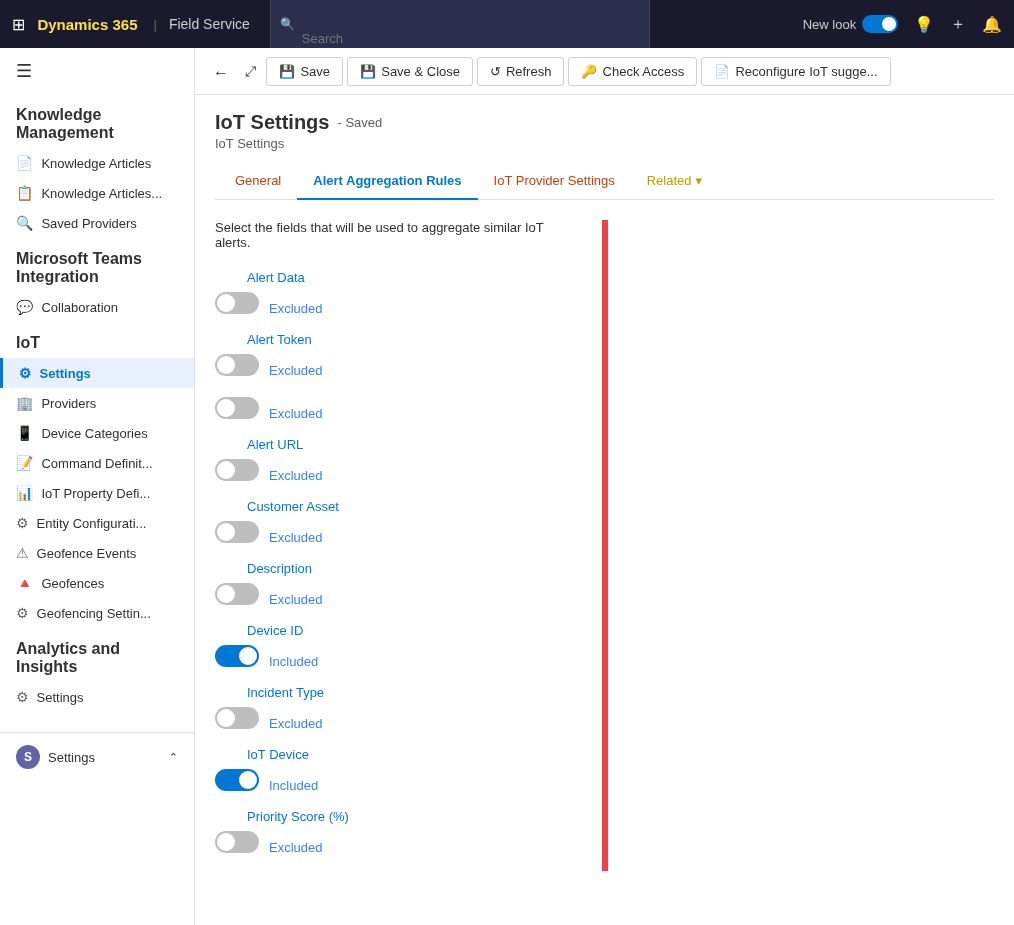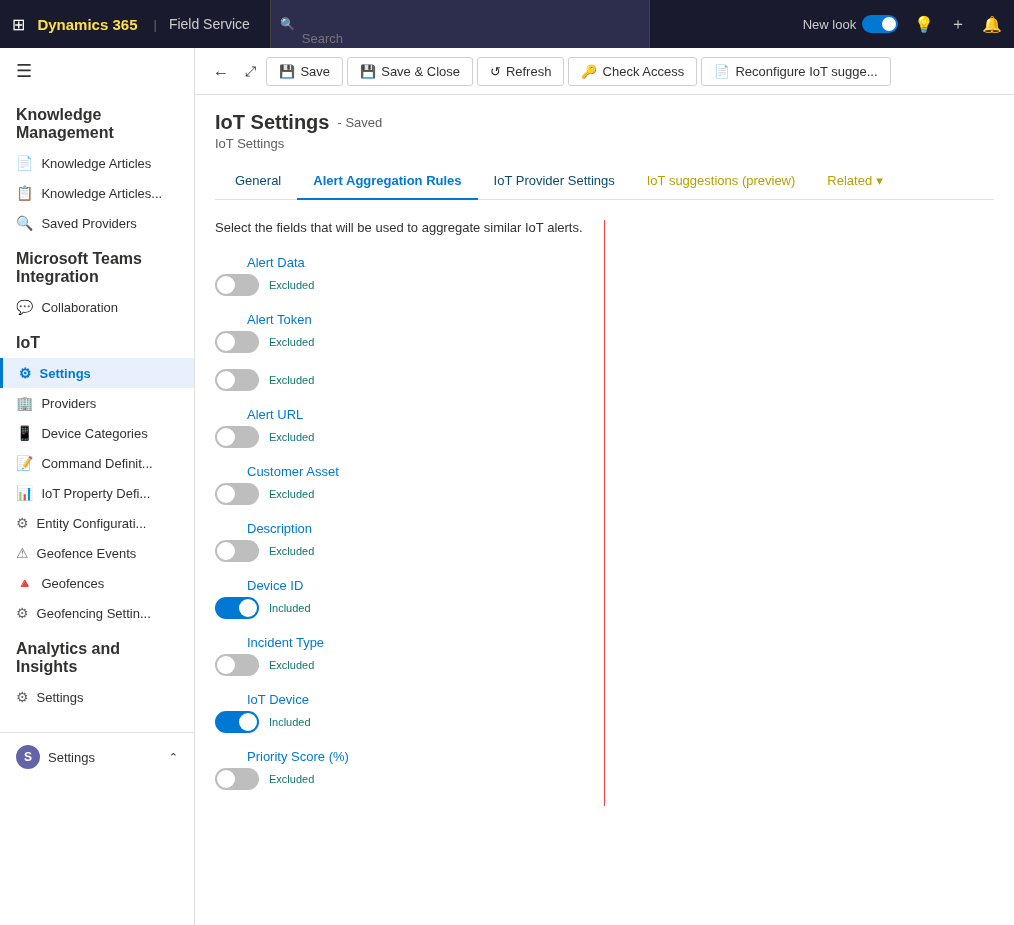--- a/index.html
+++ b/index.html
@@ -70,21 +70,21 @@
 
     
     .page-header { padding: 16px 20px 0; background: white; flex-shrink: 0; }
     .page-title { font-size: 20px; font-weight: 600; color: #323130; display: flex; align-items: center; gap: 8px; }
     .page-title .saved-badge { font-size: 13px; font-weight: 400; color: #605e5c; }
     .page-subtitle { font-size: 13px; color: #605e5c; margin-top: 2px; }
 
     
     .tabs { display: flex; gap: 0; border-bottom: 1px solid #e0e0e0; margin-top: 12px; padding: 0 4px; }
     .tab {
-      padding: 10px 16px; cursor: pointer; font-size: 13px; color: #0c4a6e;
+      padding: 10px 16px; cursor: pointer; font-size: 13px; color: #c2410c;
       border-bottom: 2px solid transparent; margin-bottom: -1px;
     }
     .tab.active { color: #0078d4; border-bottom: 2px solid #0078d4; font-weight: 600; }
     .tab.related { display: flex; align-items: center; gap: 4px; color: #b8a000; }
 
     
     .form-content { flex: 1; overflow-y: auto; padding: 20px; }
     .form-description { font-size: 13px; color: #323130; margin-bottom: 20px; font-weight: 500; }
 
     
@@ -93,24 +93,24 @@
     .toggle-row { display: flex; align-items: center; gap: 10px; }
     .toggle { width: 44px; height: 22px; border-radius: 11px; position: relative; cursor: pointer; flex-shrink: 0; }
     .toggle.off { background: #bebebe; }
     .toggle.on { background: #0078d4; }
     .toggle::after {
       content: ''; position: absolute; width: 18px; height: 18px; background: white;
       border-radius: 50%; top: 2px; transition: left 0.2s;
     }
     .toggle.off::after { left: 2px; }
     .toggle.on::after { left: 24px; }
-    .toggle-label { font-size: 11px; color: #0f766e; }
+    .toggle-label { font-size: 13px; color: #3b82f6; margin-top: 12px; }
 
     .two-col { display: flex; gap: 0; }
-    .col-left { flex: 1; max-width: 480px; border-right: 1px solid #ef4444; padding-right: 20px; }
+    .col-left { flex: 1; max-width: 480px; border-right: 6px solid #ef4444; padding-right: 20px; }
     .col-right { flex: 1; padding-left: 20px; }
 
     
     .sidebar::-webkit-scrollbar { width: 4px; }
     .sidebar::-webkit-scrollbar-thumb { background: #ccc; border-radius: 2px; }
   </style>
 </head>
 <body>
 
 <div class="top-nav">
@@ -245,21 +245,20 @@
       <div class="page-title">
         <span>IoT Settings</span>
         <span class="saved-badge">- Saved</span>
       </div>
       <div class="page-subtitle">IoT Settings</div>
 
       <div class="tabs">
         <div class="tab">General</div>
         <div class="tab active">Alert Aggregation Rules</div>
         <div class="tab">IoT Provider Settings</div>
-        <div class="tab" style="color: #b8a000;">IoT suggestions (preview)</div>
         <div class="tab related">
           <span>Related</span>
           <span>▾</span>
         </div>
       </div>
     </div>
 
     <div class="form-content">
       <div class="two-col">
         <div class="col-left">

